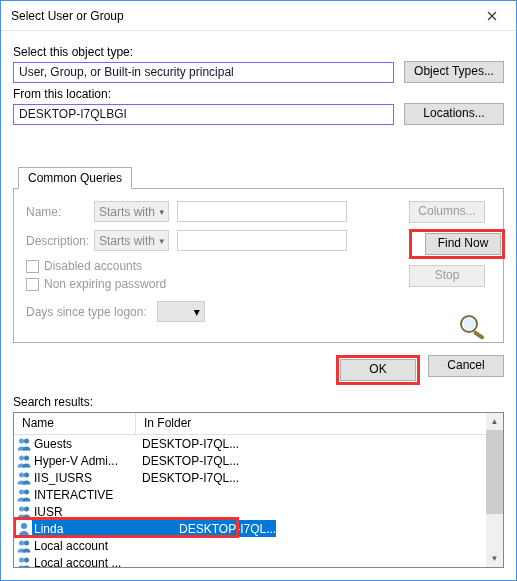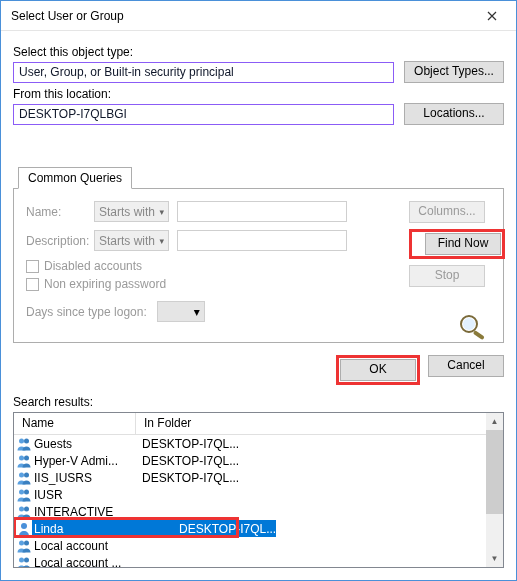--- a/index.html
+++ b/index.html
@@ -190,33 +190,33 @@
         </div>
         <div class="result-row">
           <span class="icon">
             <svg width="16" height="16" viewBox="0 0 16 16">
               <circle cx="5.5" cy="5" r="2.5" fill="#5aa0e0"></circle>
               <circle cx="10.5" cy="5" r="2.5" fill="#3a80c0"></circle>
               <path d="M1.5 14.5c0-2.5 1.8-4 4-4s4 1.5 4 4z" fill="#5aa0e0"></path>
               <path d="M6.5 14.5c0-2.5 1.8-4 4-4s4 1.5 4 4z" fill="#3a80c0"></path>
             </svg>
           </span>
+          <span class="rname">INTERACTIVE</span>
+          <span class="rfolder"></span>
+        </div>
+        <div class="result-row">
+          <span class="icon">
+            <svg width="16" height="16" viewBox="0 0 16 16">
+              <circle cx="5.5" cy="5" r="2.5" fill="#5aa0e0"></circle>
+              <circle cx="10.5" cy="5" r="2.5" fill="#3a80c0"></circle>
+              <path d="M1.5 14.5c0-2.5 1.8-4 4-4s4 1.5 4 4z" fill="#5aa0e0"></path>
+              <path d="M6.5 14.5c0-2.5 1.8-4 4-4s4 1.5 4 4z" fill="#3a80c0"></path>
+            </svg>
+          </span>
           <span class="rname">IUSR</span>
-          <span class="rfolder"></span>
-        </div>
-        <div class="result-row">
-          <span class="icon">
-            <svg width="16" height="16" viewBox="0 0 16 16">
-              <circle cx="5.5" cy="5" r="2.5" fill="#5aa0e0"></circle>
-              <circle cx="10.5" cy="5" r="2.5" fill="#3a80c0"></circle>
-              <path d="M1.5 14.5c0-2.5 1.8-4 4-4s4 1.5 4 4z" fill="#5aa0e0"></path>
-              <path d="M6.5 14.5c0-2.5 1.8-4 4-4s4 1.5 4 4z" fill="#3a80c0"></path>
-            </svg>
-          </span>
-          <span class="rname">INTERACTIVE</span>
           <span class="rfolder"></span>
         </div>
         <div class="result-row selected">
           <span class="icon">
             <svg width="16" height="16" viewBox="0 0 16 16">
               <circle cx="8" cy="5" r="3" fill="#4a90d9"></circle>
               <path d="M3 15c0-3 2.2-5 5-5s5 2 5 5z" fill="#4a90d9"></path>
             </svg>
           </span>
           <span class="sel-bg">

